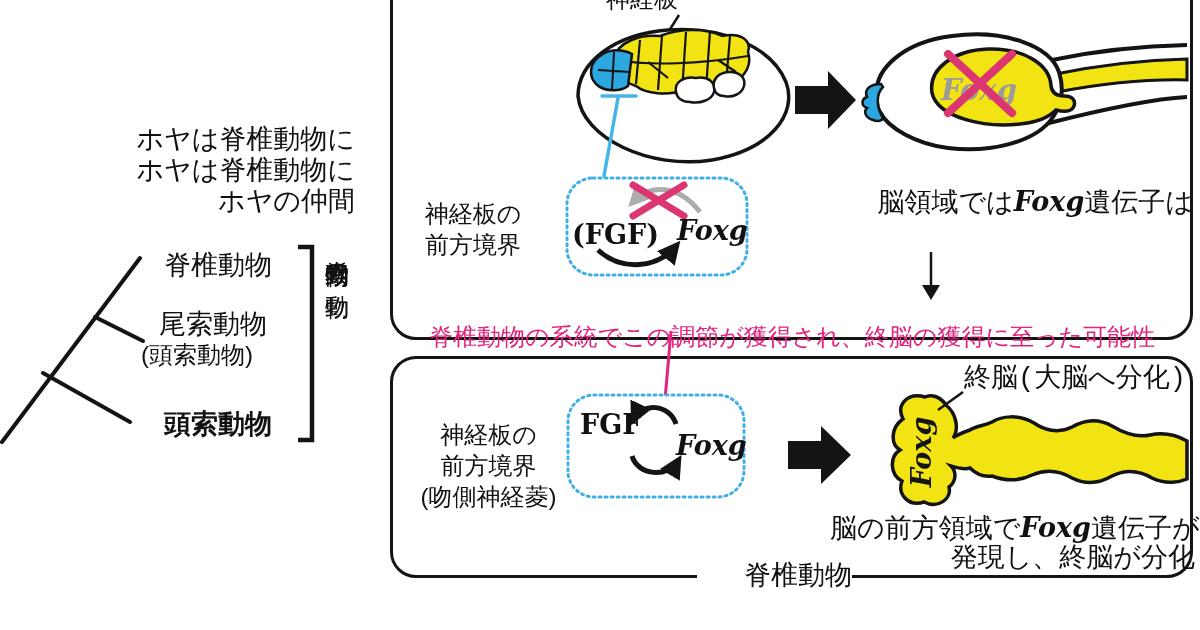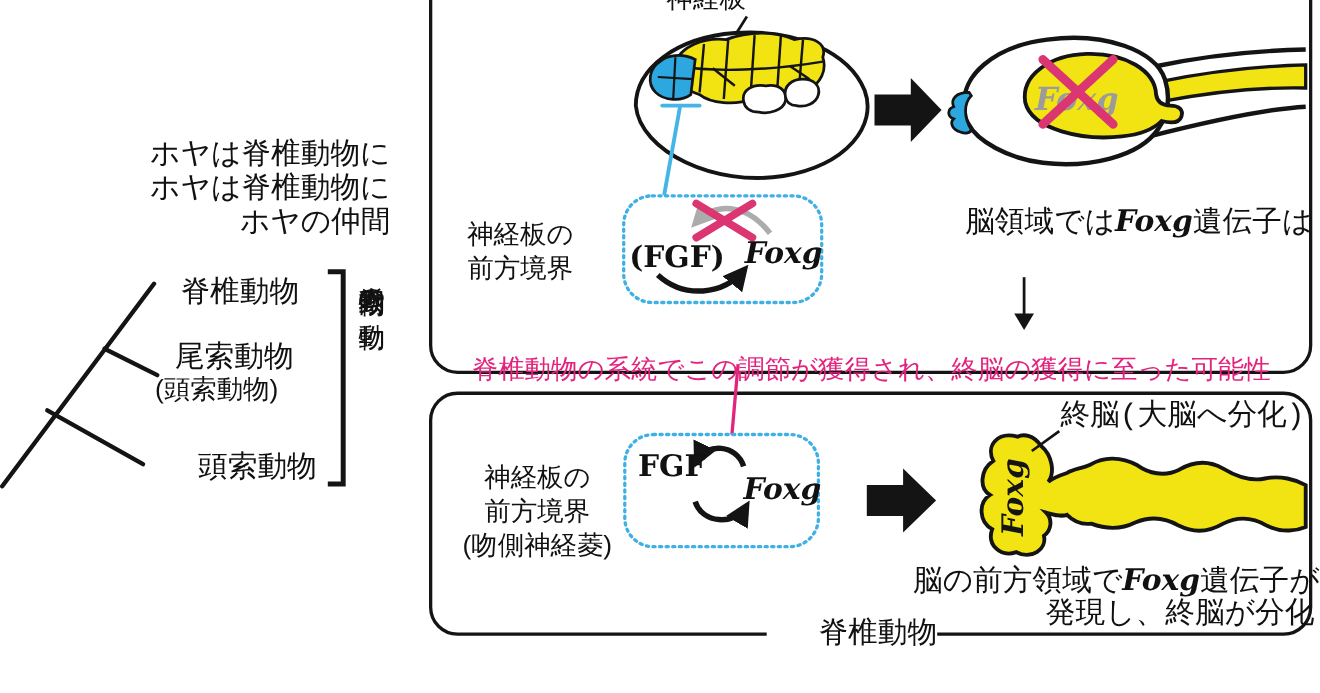--- a/index.html
+++ b/index.html
@@ -139,21 +139,21 @@
 
   <div class="abs jp f27 center" style="left:35px;top:124px;width:320px;">
     <div>ホヤは脊椎動物に</div>
     <div>ホヤは脊椎動物に</div>
     <div>ホヤの仲間</div>
   </div>
 
   <div class="abs jp f27" style="left:164px;top:250px;">脊椎動物</div>
   <div class="abs jp f27" style="left:159px;top:309px;">尾索動物</div>
   <div class="abs jp f26" style="left:141px;top:339px;">(頭索動物)</div>
-  <div class="abs jp f27" style="left:180px;top:409px;">頭索動物</div>
+  <div class="abs jp f27" style="left:164px;top:409px;font-weight:bold;">頭索動物</div>
   <div class="abs jp f26 vertical" style="left:321px;top:242px;height:218px;line-height:33px;">脊索動物門の動物</div>
 
   <div class="abs jp f26" style="left:606px;top:-17px;">神経板</div>
 
   <div class="abs jp f26 center" style="left:398px;top:198px;width:150px;">
     <div>神経板の</div>
     <div>前方境界</div>
   </div>
 
   <div class="abs jp f27 fgf" style="left:572px;top:219px;">(FGF)</div>

